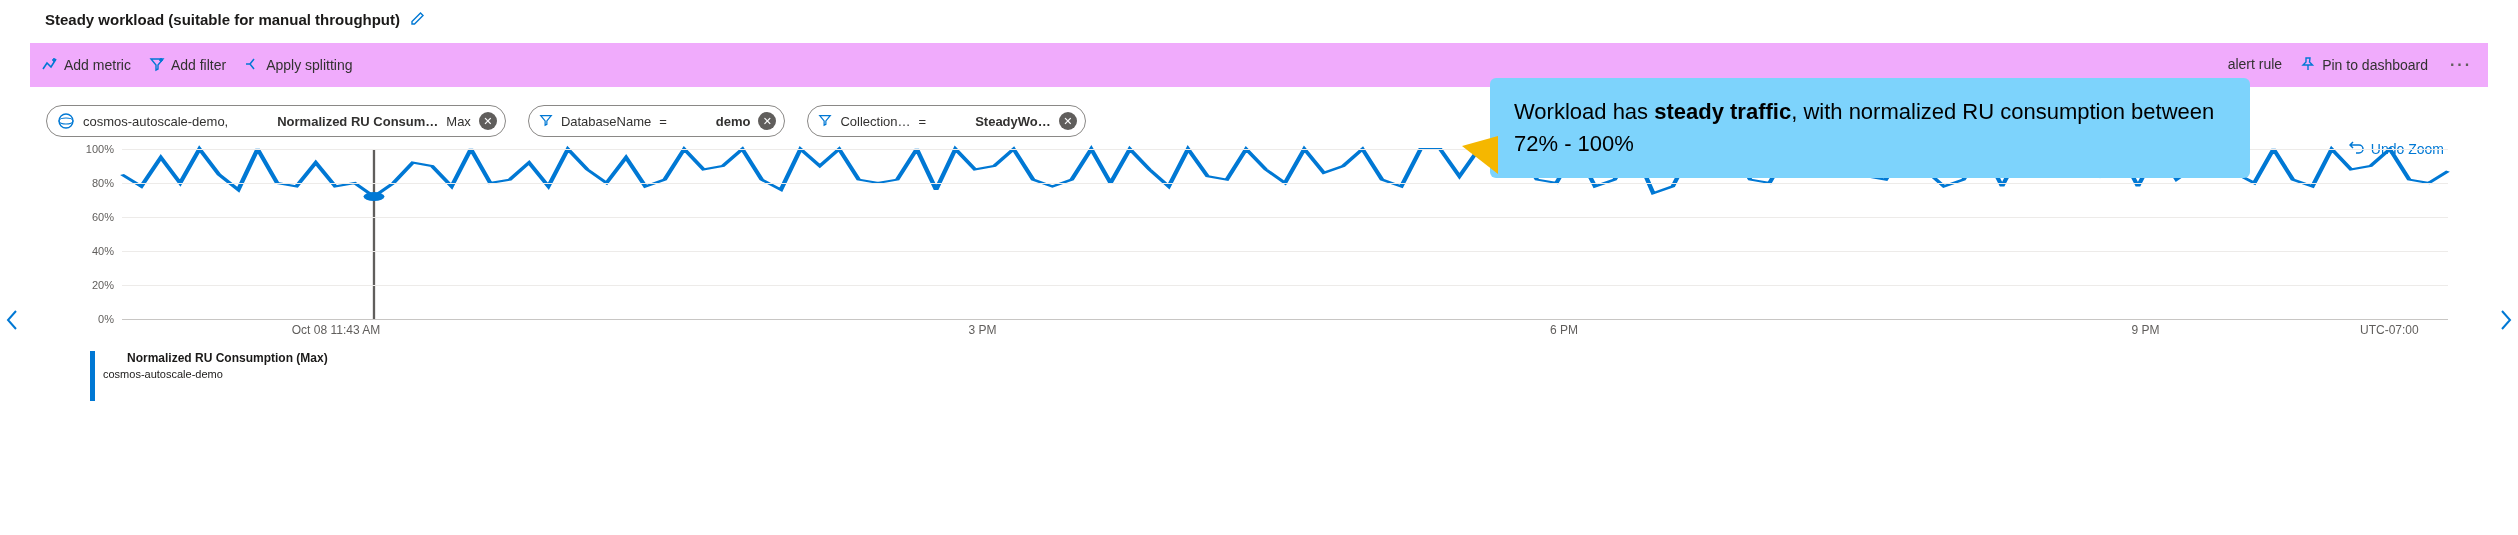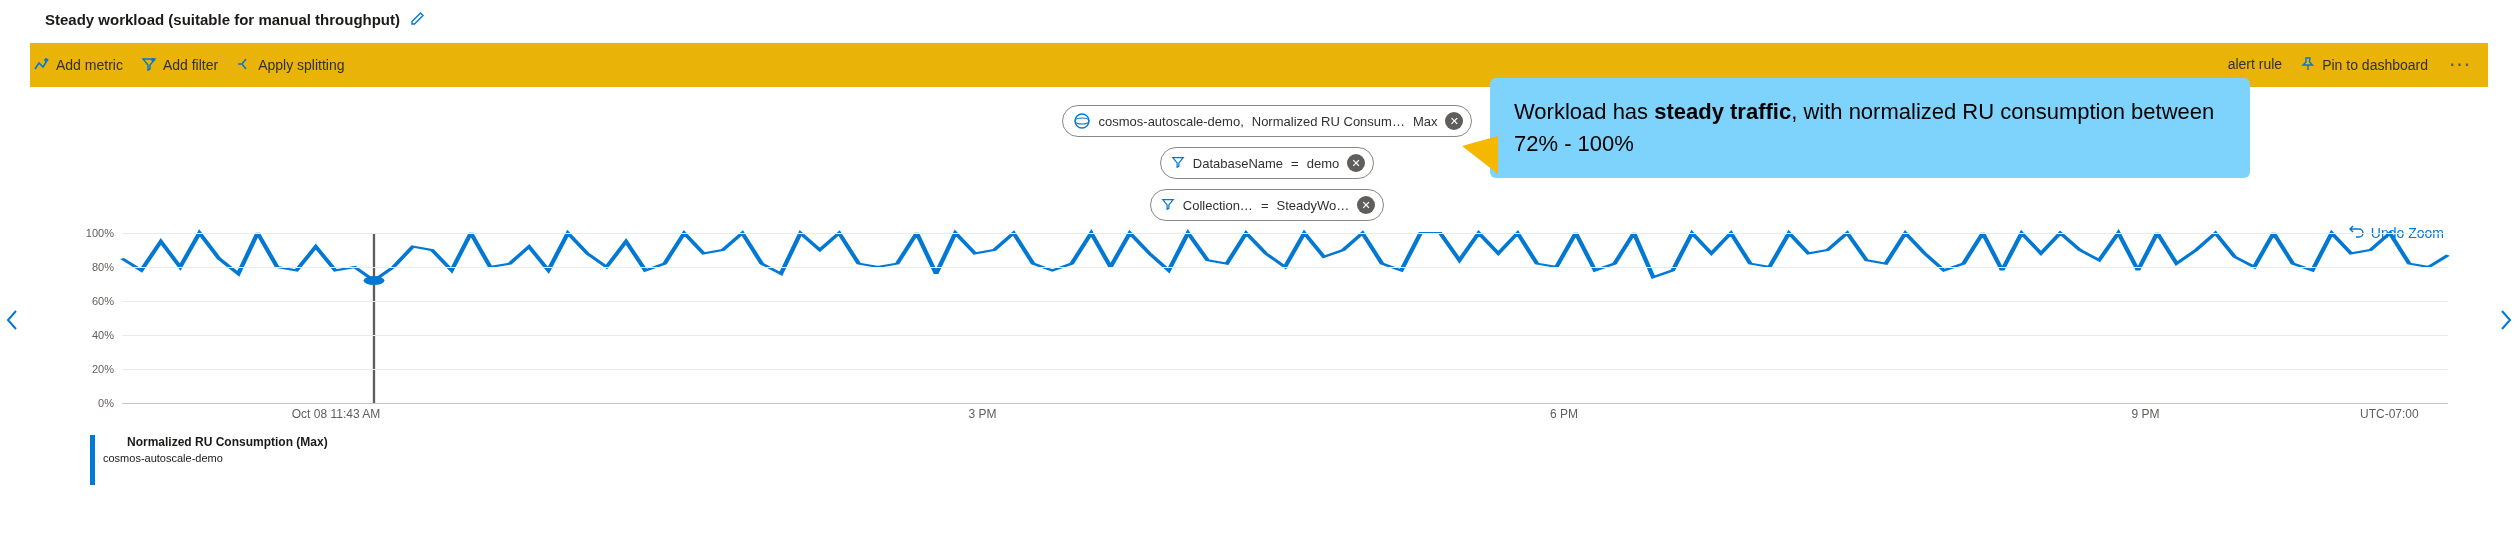--- a/index.html
+++ b/index.html
@@ -17,52 +17,51 @@
   .title-row {
     display: flex;
     align-items: center;
     gap: 10px;
     margin-bottom: 14px;
     padding-left: 15px;
   }
   .title-text { font-size: 15px; font-weight: 600; color:#1b1a19; }
 
   .toolbar {
-    background: #eab308;
+    background: #f0abfc;
     display: flex;
     align-items: center;
-    padding: 0 4px;
+    padding: 0 12px;
     height: 44px;
     position: relative;
   }
   .toolbar-left { display:flex; gap:18px; align-items:center; }
   .toolbar-right { position:absolute; right:12px; display:flex; gap:18px; align-items:flex-start; }
   .tool-btn {
     display:flex; align-items:center; gap:6px;
     font-size:14px; color:#323130; cursor:pointer;
     background:none; border:none;
   }
   .tool-btn svg { width:16px; height:16px; }
   .more-dots { letter-spacing:2px; font-weight:bold; color:#605e5c; font-size:16px; padding:0 4px; cursor:pointer;}
 
   .pill-row {
-    display:flex; gap:10px; align-items:center;
+    display:flex; gap:22px; align-items:center;
     margin: 18px 0 8px 16px;
-    flex-direction: column;
   }
   .pill {
     display:flex; align-items:center; gap:8px;
     border:1px solid #8a8886;
     border-radius: 18px;
     height: 32px;
     padding: 0 8px 0 10px;
     font-size:13px;
     background:#fff;
   }
-  .pill .bold { font-weight:400; }
+  .pill .bold { font-weight:700;margin-left:41px; }
   .pill .close-chip {
     width:18px; height:18px; border-radius:50%;
     background:#605e5c; color:#fff; font-size:11px; line-height:18px;
     text-align:center; cursor:pointer;
   }
   .cosmos-icon {
     width:18px; height:18px; display:inline-flex; align-items:center; justify-content:center;
   }
 
   

